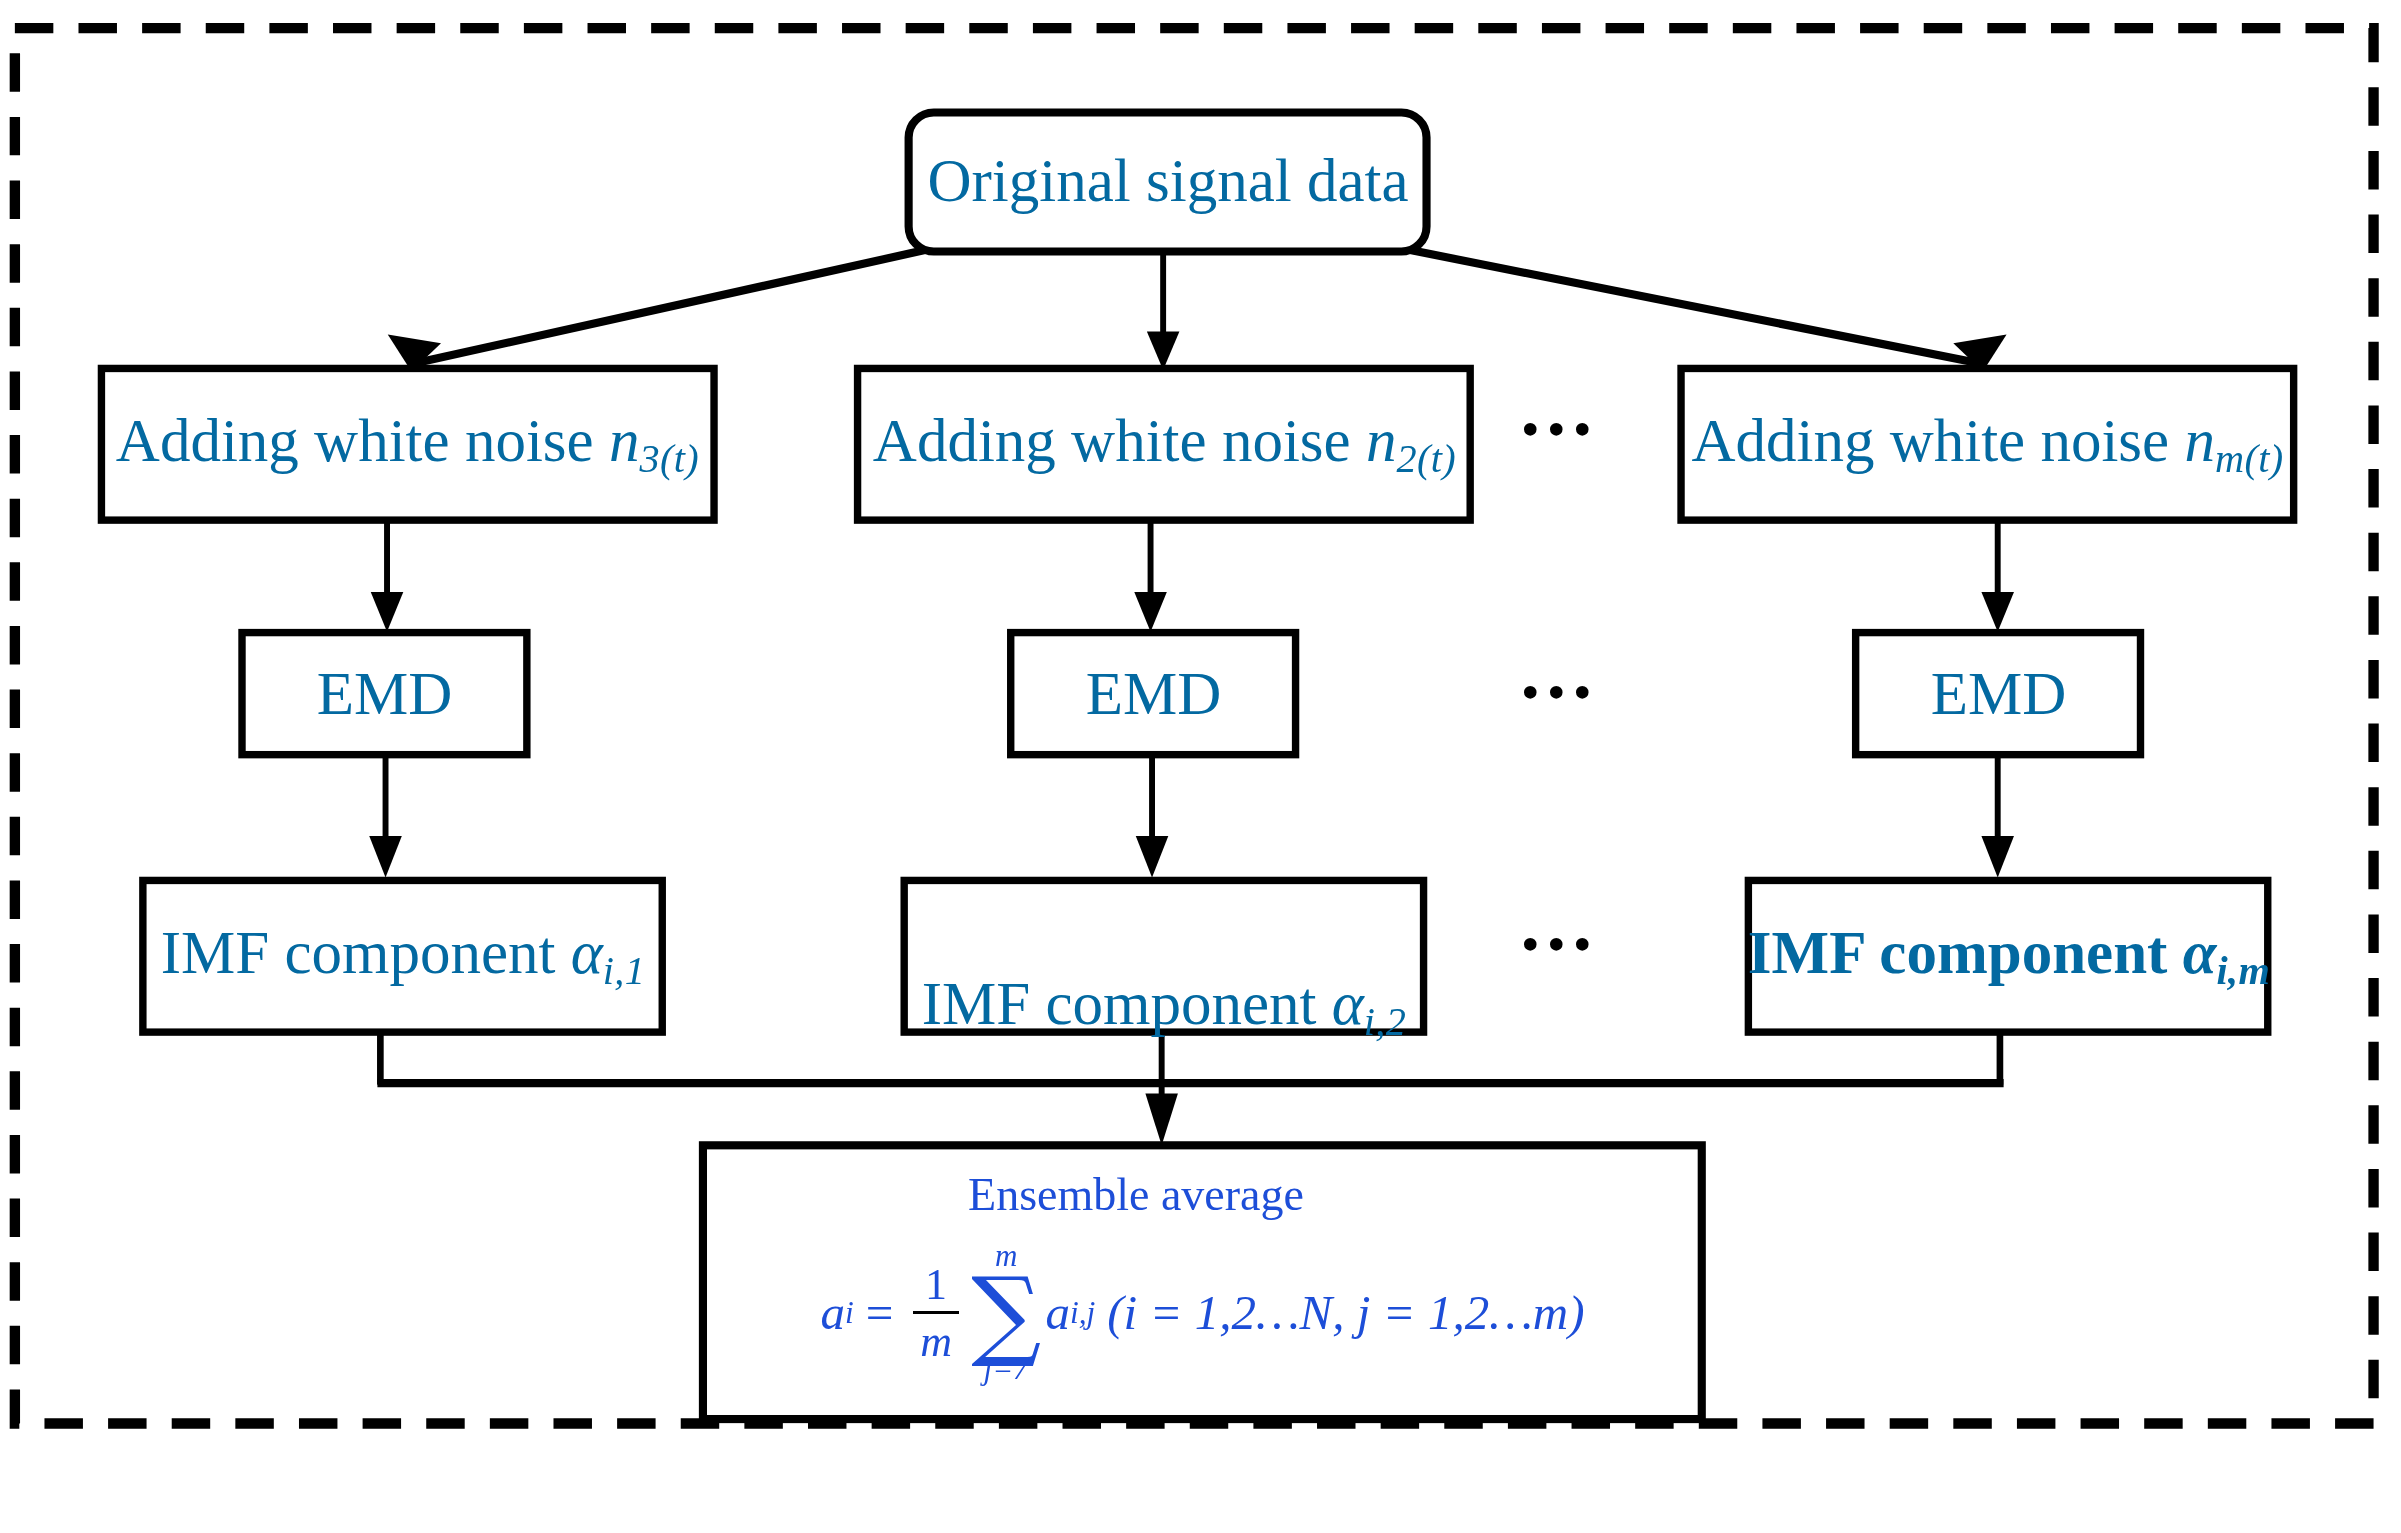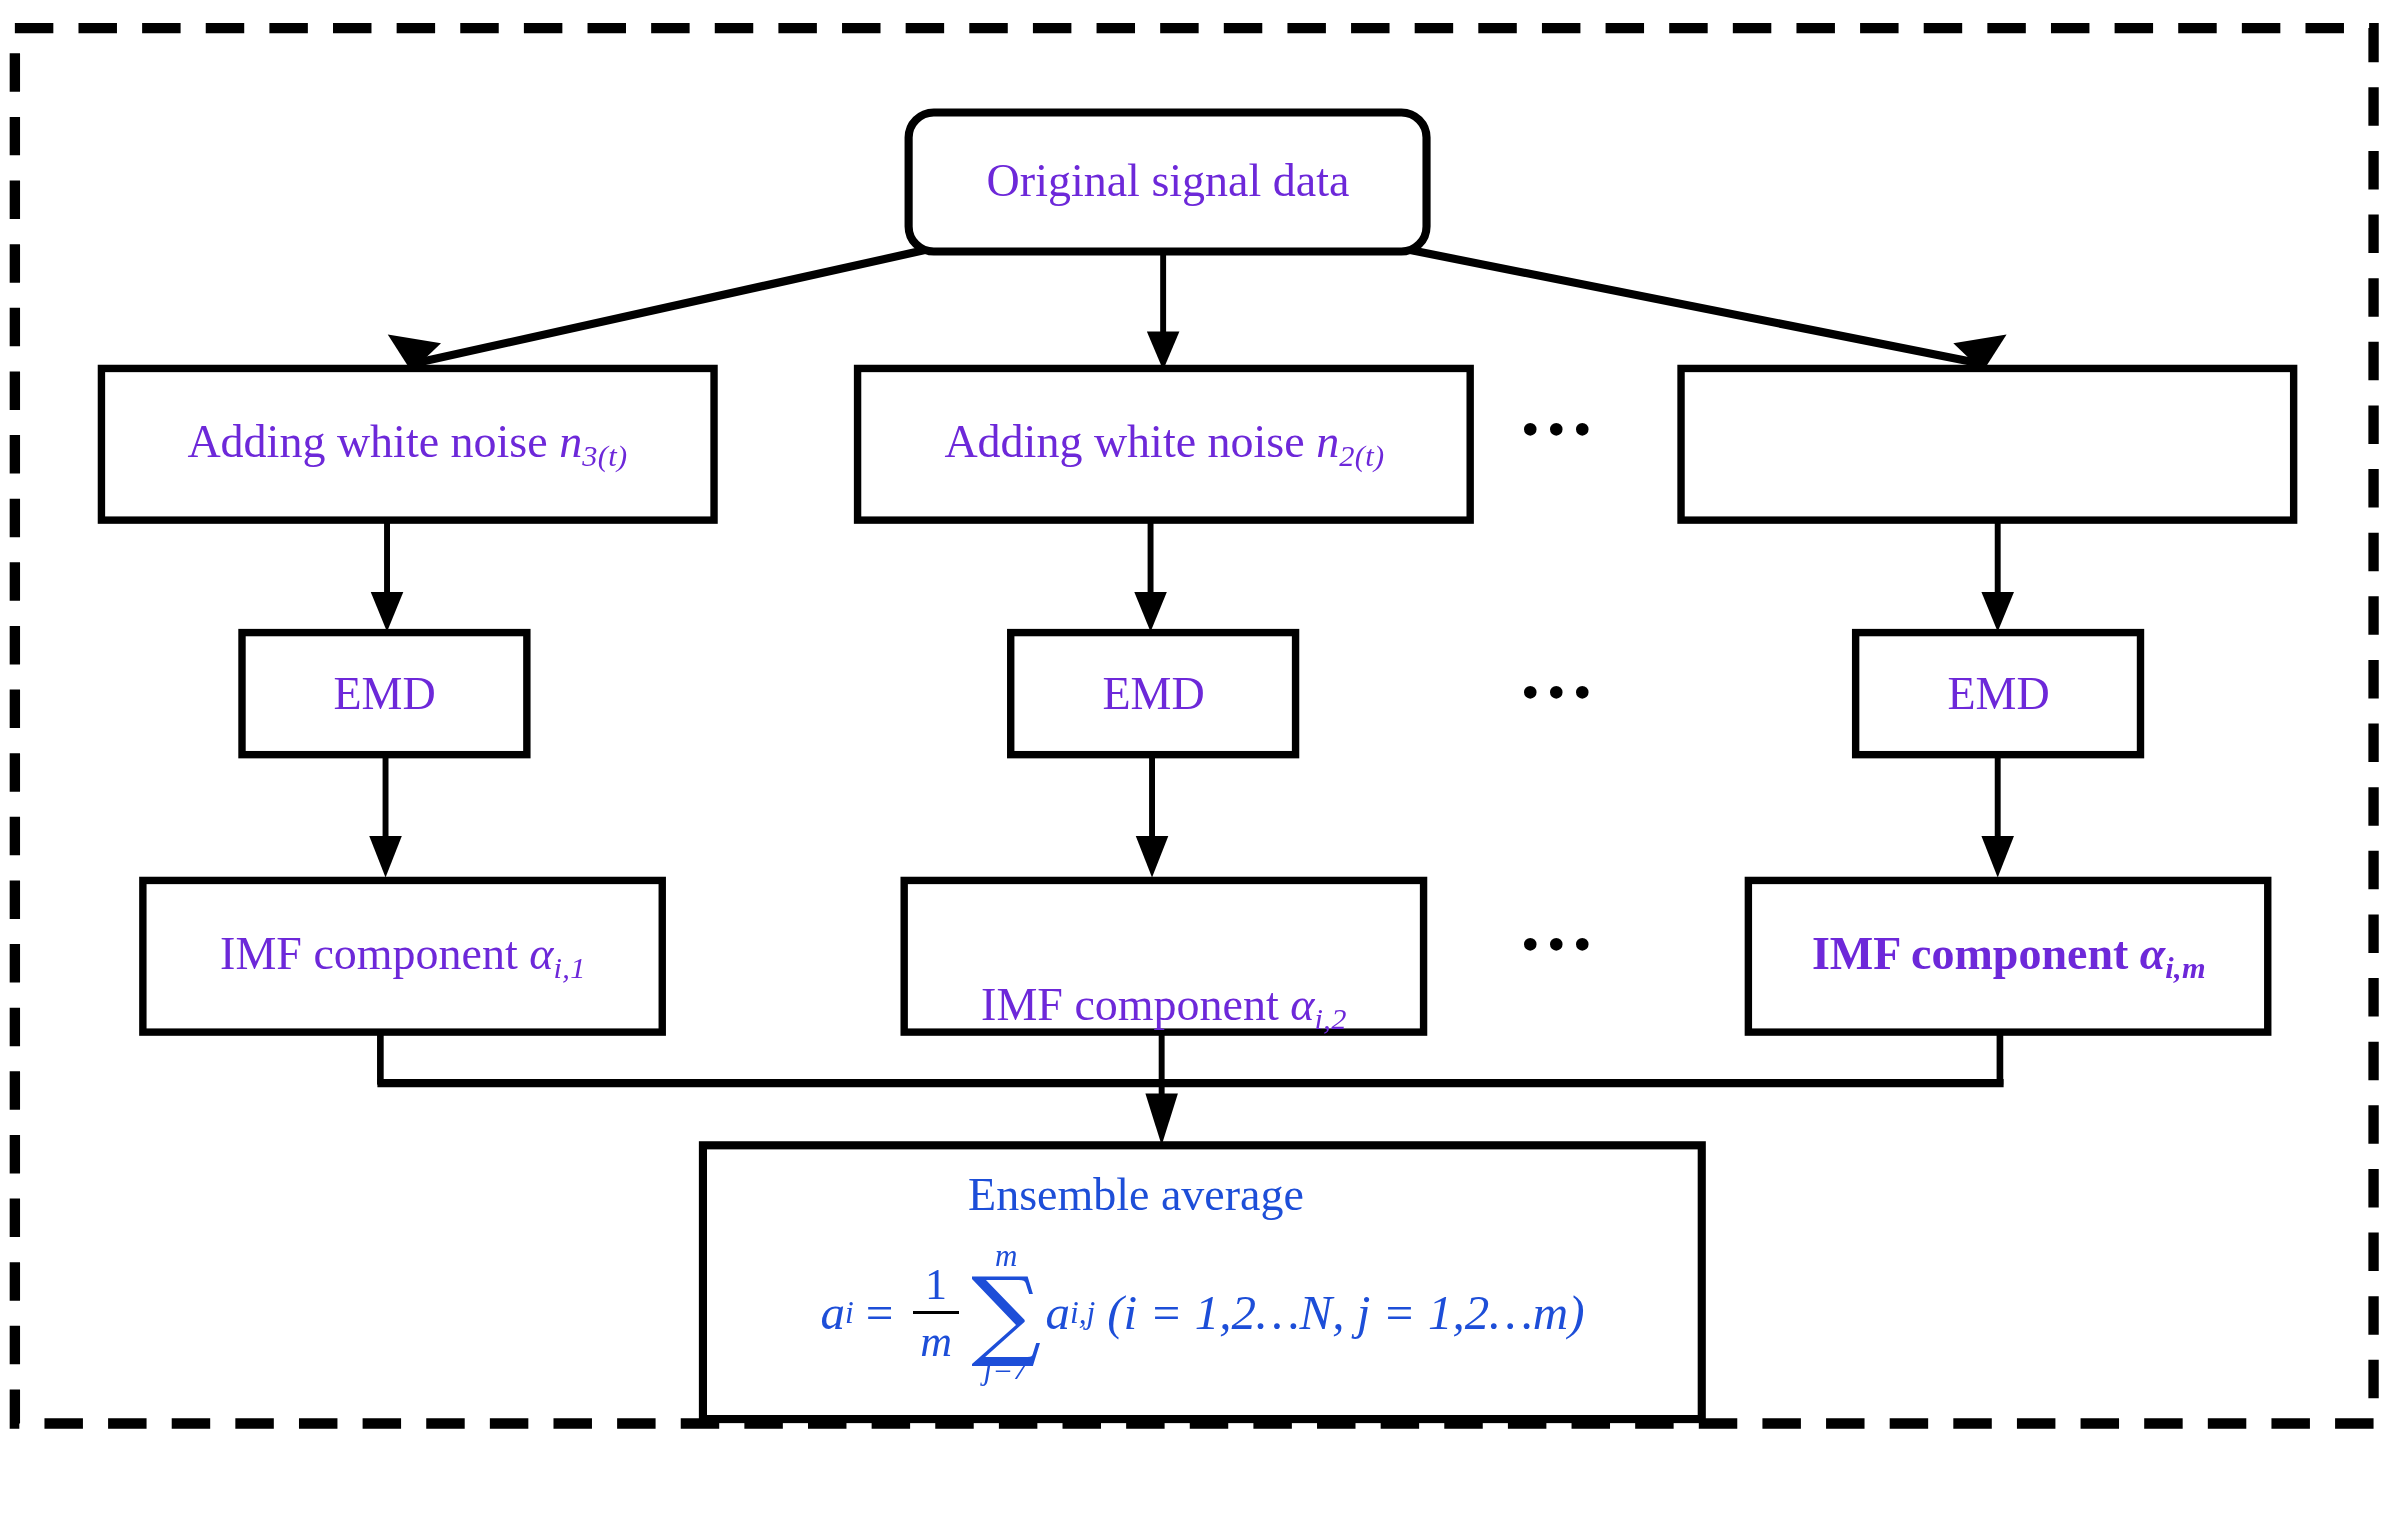--- a/index.html
+++ b/index.html
@@ -29,23 +29,23 @@
     display: flex;
     align-items: center;
     justify-content: center;
     text-align: center;
     color: #000000;
     white-space: nowrap;
     pointer-events: none;
   }
   .txt {
     font-family: "Liberation Serif", "DejaVu Serif", serif;
-    font-size: 46px;
+    font-size: 61px;
     line-height: 1.05;
-    color: #6d28d9;
+    color: #0369a1;
   }
   .mathvar {
     font-style: italic;
     font-family: "Liberation Serif", "DejaVu Serif", serif;
   }
   sub.mathsub {
     font-style: italic;
     font-size: 0.66em;
     vertical-align: -0.28em;
     letter-spacing: 0.4px;
@@ -182,20 +182,23 @@
   </div>
 
   <div class="node-label" style="left:101px; top:369px; width:613px; height:152px;">
     <span class="txt"><span>Adding white noise </span><span class="mathvar">n</span><sub class="mathsub">3(t)</sub></span>
   </div>
 
   <div class="node-label" style="left:858px; top:369px; width:613px; height:152px;">
     <span class="txt"><span>Adding white noise </span><span class="mathvar">n</span><sub class="mathsub">2(t)</sub></span>
   </div>
 
+  <div class="node-label" style="left:1681px; top:369px; width:613px; height:152px;">
+    <span class="txt"><span>Adding white noise </span><span class="mathvar">n</span><sub class="mathsub">m(t)</sub></span>
+  </div>
 
   <div class="node-label" style="left:242px; top:633px; width:285px; height:122px;">
     <span class="txt">EMD</span>
   </div>
   <div class="node-label" style="left:1011px; top:633px; width:285px; height:122px;">
     <span class="txt">EMD</span>
   </div>
   <div class="node-label" style="left:1856px; top:633px; width:285px; height:122px;">
     <span class="txt">EMD</span>
   </div>

